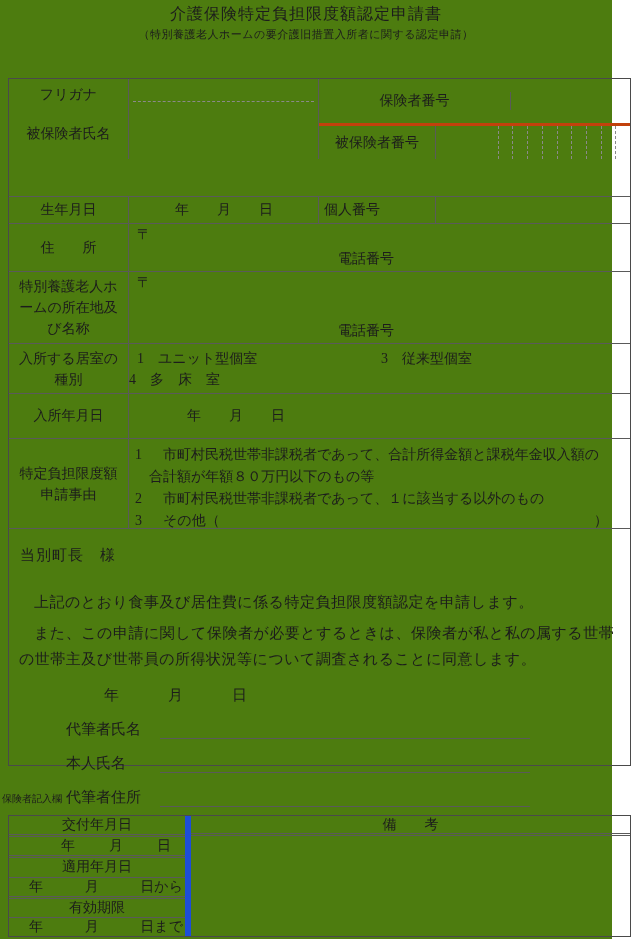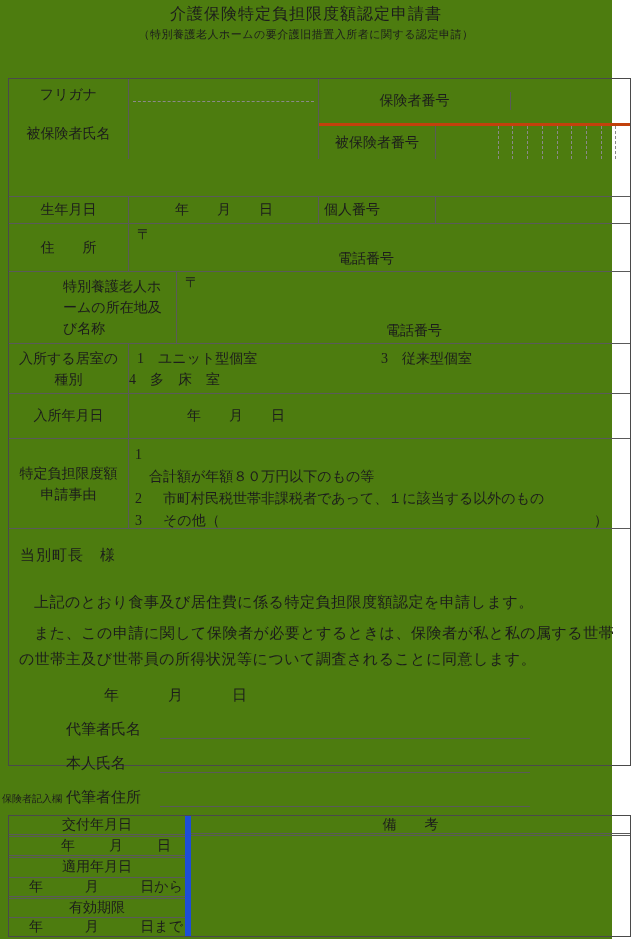--- a/index.html
+++ b/index.html
@@ -46,22 +46,22 @@
             padding:0 44px 0 46px;}
   .pnLabel{width:117px;flex:0 0 117px;padding-left:5px;}
   .pnValue{flex:1;}
 
   
   .rowC{height:48px;flex:0 0 48px;}
   .rowD{height:72px;flex:0 0 72px;}
   .addrVal{flex:1;position:relative;}
   .postal{position:absolute;top:2px;left:8px;}
   .phone{position:absolute;bottom:3px;left:209px;}
-  .facLabel{width:120px;flex:0 0 120px;padding:4px 6px;text-align:left;
-            word-break:break-all;line-height:21px;margin-left:48px;}
+  .facLabel{width:120px;flex:0 0 120px;padding:4px 6px;text-align:center;
+            word-break:break-all;line-height:21px;}
 
   
   .rowE{height:50px;flex:0 0 50px;}
   .roomLabel{width:120px;flex:0 0 120px;display:flex;align-items:center;justify-content:center;
              text-align:center;line-height:21px;padding:0 6px;word-break:break-all;}
   .roomOpts{flex:1;padding-top:4px;}
   .optLine{display:flex;line-height:21px;}
   .optLine .o1{width:252px;flex:0 0 252px;padding-left:8px;box-sizing:border-box;}
   .optLine .o2{flex:1;}
 
@@ -201,20 +201,21 @@
     </div>
 
     <div class="row rowG">
       <div class="cell reasonLabel br">
         <div>特定負担限度額</div>
         <div>申請事由</div>
       </div>
       <div class="cell reasons">
         <div class="rLine">
           <span class="num">1</span>
+          <span>市町村民税世帯非課税者であって、合計所得金額と課税年金収入額の</span>
         </div>
         <div class="rLine indent">
           <span>合計額が年額８０万円以下のもの等</span>
         </div>
         <div class="rLine">
           <span class="num">2</span>
           <span>市町村民税世帯非課税者であって、１に該当する以外のもの</span>
         </div>
         <div class="rLine">
           <span class="num">3</span>

